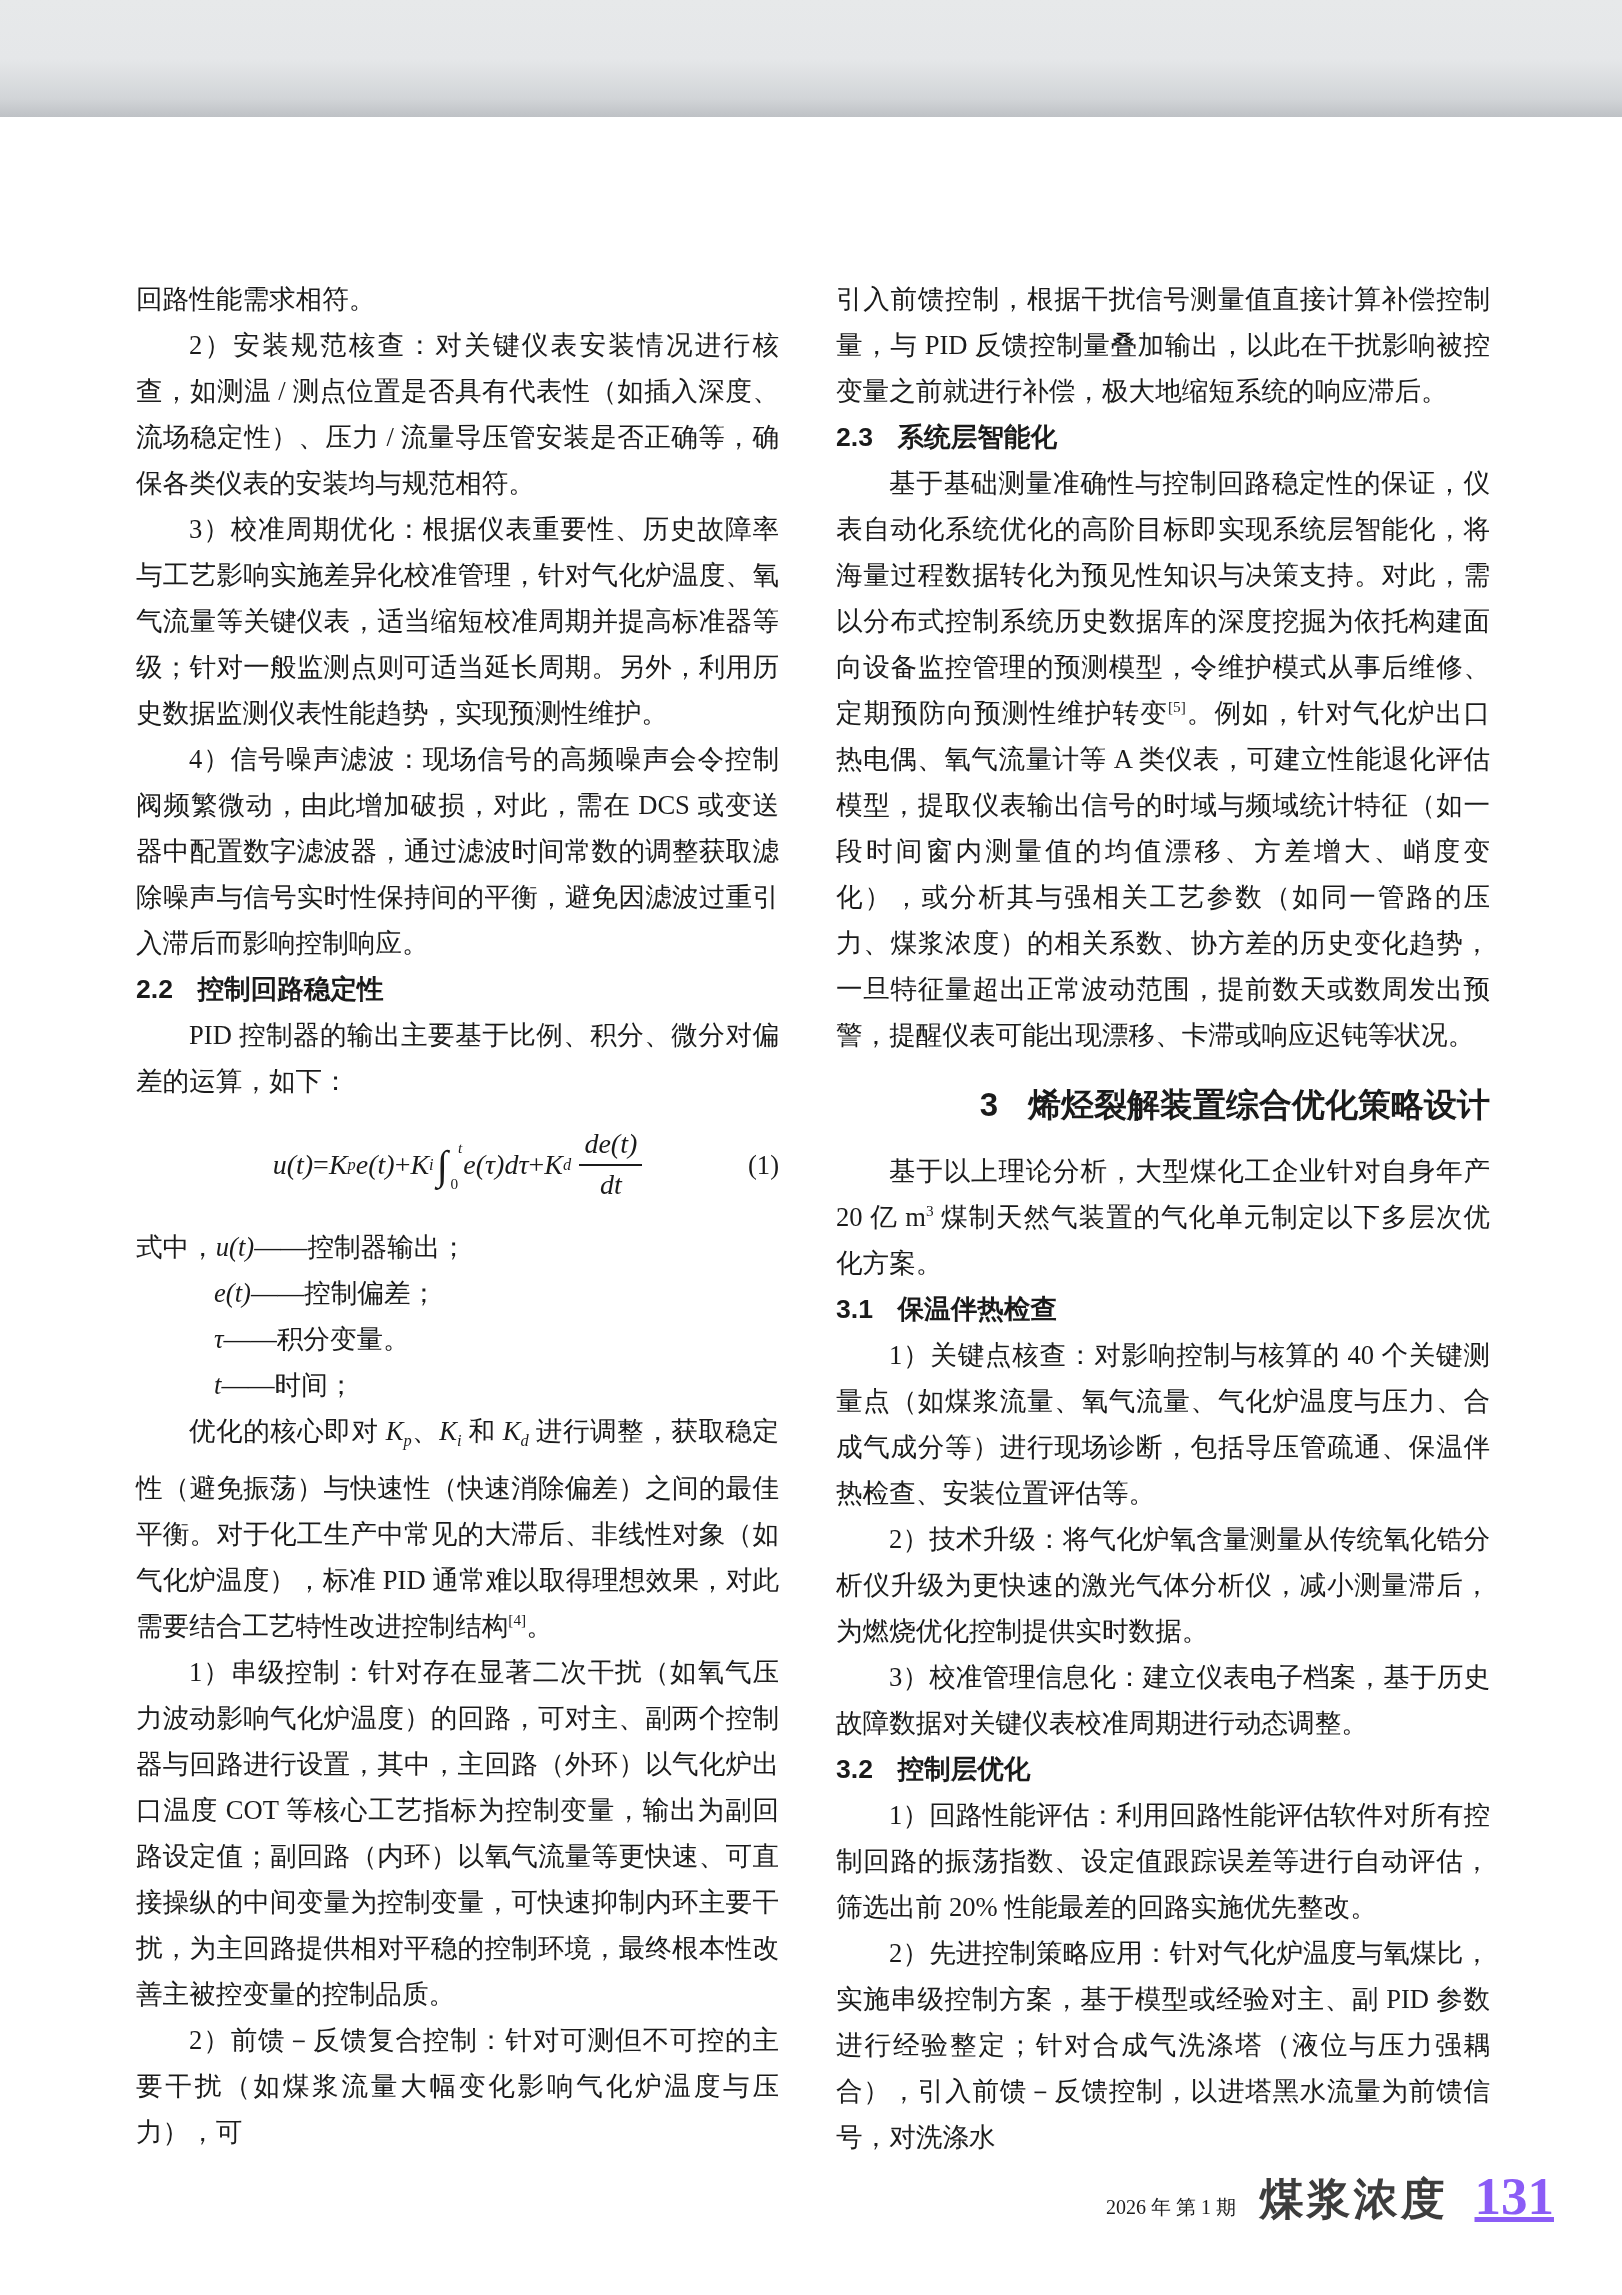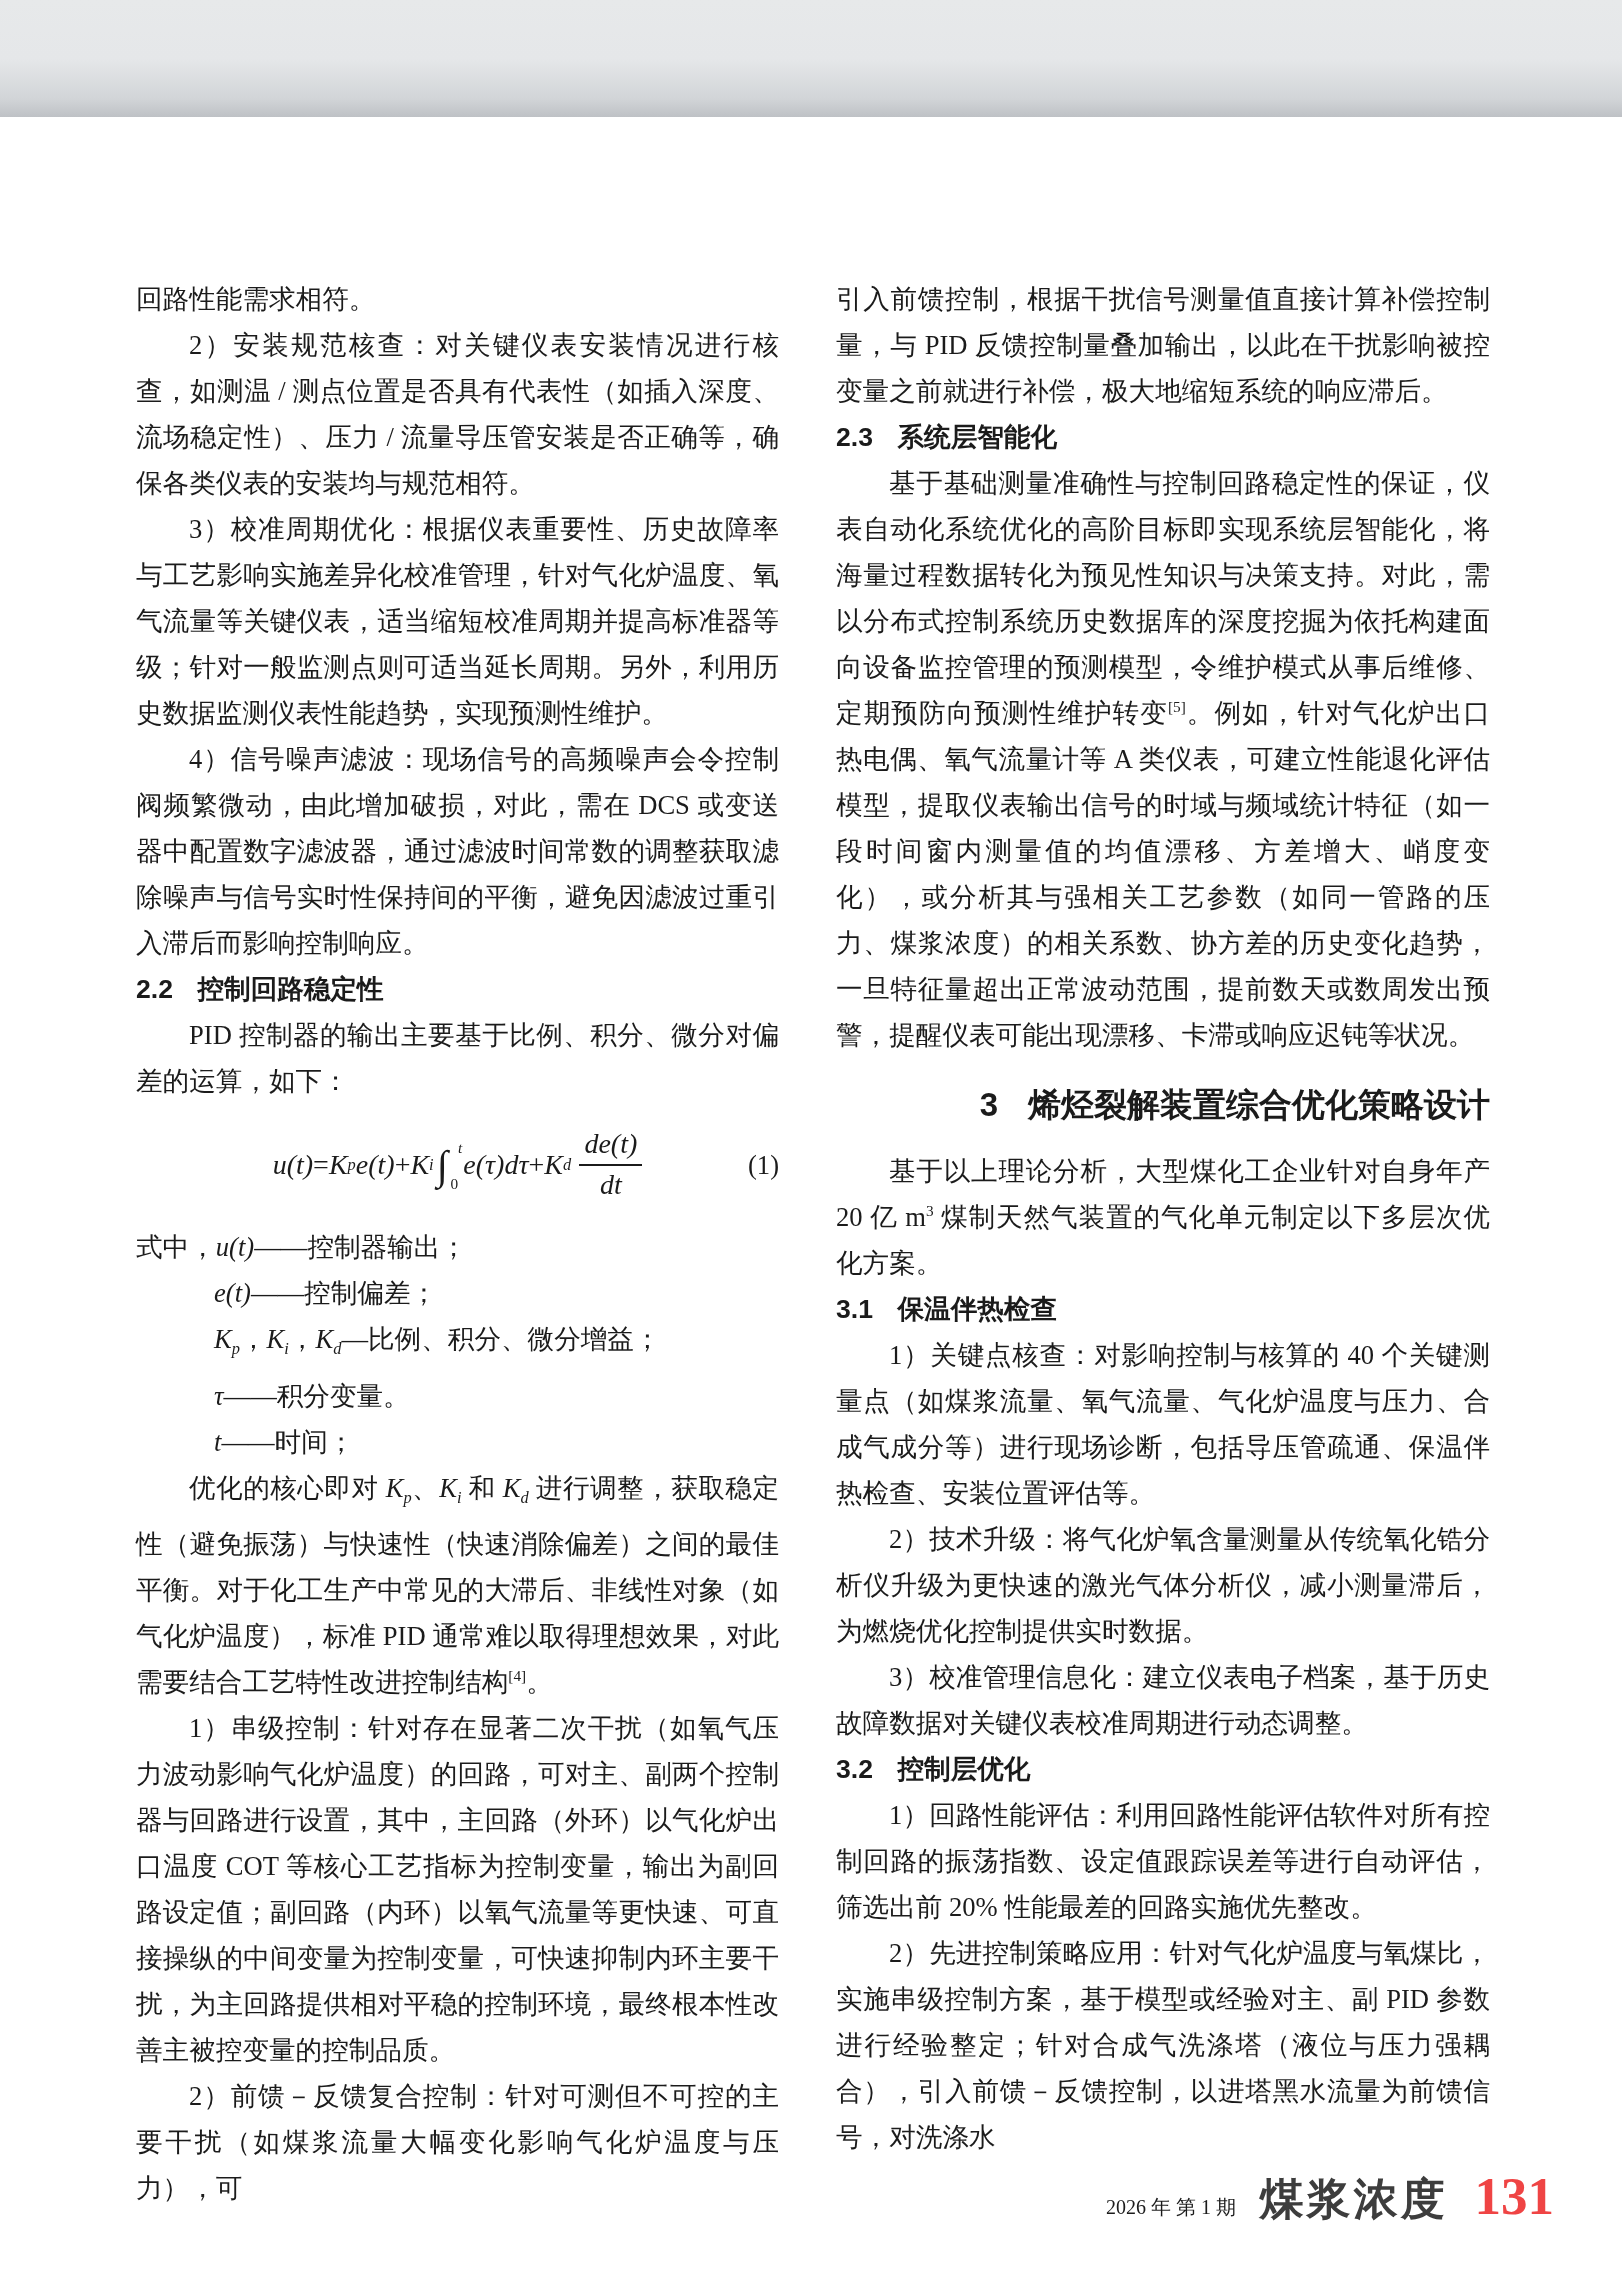--- a/index.html
+++ b/index.html
@@ -59,21 +59,21 @@
   
   .where{text-align:left;}
   .wi{padding-left:78px;}
   
   .footer{
     position:absolute;top:2166px;right:97px;
     display:flex;align-items:baseline;white-space:nowrap;
   }
   .f-issue{font-size:20px;color:#1b1b1b;}
   .f-journal{font-size:44px;font-weight:bold;color:#3d3d3d;margin-left:23.5px;letter-spacing:3.1px;}
-  .f-page{font-size:53px;font-weight:bold;color:#ef4444;margin-left:26.6px;}
+  .f-page{font-size:53px;font-weight:bold;color:#8b5cf6;margin-left:26.6px;text-decoration:underline;}
 </style>
 </head>
 <body>
 
 <div class="page">
   <div class="top-band"></div>
 
   <div class="col col-left">
     <p>回路性能需求相符。</p>
     <p class="ind">2）安装规范核查：对关键仪表安装情况进行核查，如测温 / 测点位置是否具有代表性（如插入深度、流场稳定性）、压力 / 流量导压管安装是否正确等，确保各类仪表的安装均与规范相符。</p>
@@ -102,21 +102,20 @@
           <span class="frac">
             <span class="top">de(t)</span>
             <span class="bot">dt</span>
           </span>
       </span>
       <span class="eqnum">(1)</span>
     </div>
 
     <p class="where"><span>式中，</span><span class="it">u(t)</span><span>——</span><span>控制器输出；</span></p>
     <p class="where wi"><span class="it">e(t)</span><span>——</span><span>控制偏差；</span></p>
-    <p class="where wi"><span class="it">K</span><sub class="ss">p</sub><span>，</span><span class="it">K</span><sub class="ss">i</sub><span>，</span><span class="it">K</span><sub class="ss">d</sub><span>—</span><span>比例、积分、微分增益；</span></p>
     <p class="where wi"><span class="it">τ</span><span>——</span><span>积分变量。</span></p>
     <p class="where wi"><span class="it">t</span><span>——</span><span>时间；</span></p>
 
     <p class="ind"><span>优化的核心即对 </span><span class="it">K</span><sub class="ss">p</sub><span>、</span><span class="it">K</span><sub class="ss">i</sub><span> 和 </span><span class="it">K</span><sub class="ss">d</sub><span> 进行调整，获取稳定性（避免振荡）与快速性（快速消除偏差）之间的最佳平衡。对于化工生产中常见的大滞后、非线性对象（如气化炉温度），标准 PID 通常难以取得理想效果，对此需要结合工艺特性改进控制结构</span><sup class="ref">[4]</sup><span>。</span></p>
 
     <p class="ind">1）串级控制：针对存在显著二次干扰（如氧气压力波动影响气化炉温度）的回路，可对主、副两个控制器与回路进行设置，其中，主回路（外环）以气化炉出口温度 COT 等核心工艺指标为控制变量，输出为副回路设定值；副回路（内环）以氧气流量等更快速、可直接操纵的中间变量为控制变量，可快速抑制内环主要干扰，为主回路提供相对平稳的控制环境，最终根本性改善主被控变量的控制品质。</p>
     <p class="ind">2）前馈－反馈复合控制：针对可测但不可控的主要干扰（如煤浆流量大幅变化影响气化炉温度与压力），可</p>
   </div>
 
   <div class="col col-right">

